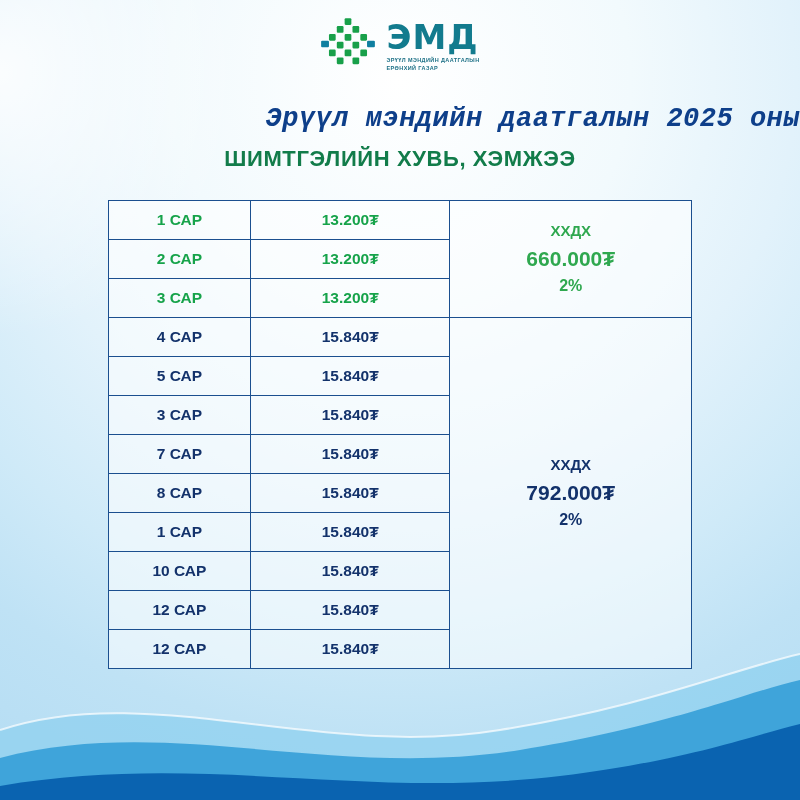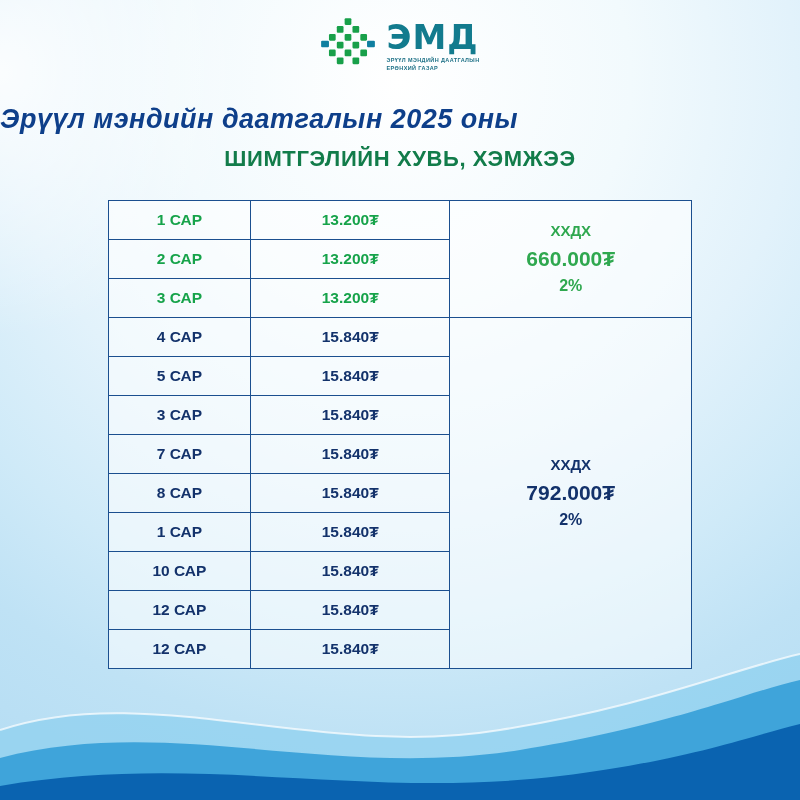--- a/index.html
+++ b/index.html
@@ -79,22 +79,22 @@
     font-weight: bold;
     font-family: "Liberation Sans", sans-serif;
   }
   .logo-sub div { line-height: 1.35; }
 
   
   .title-1 {
     position: absolute;
     top: 104px;
     width: 100%;
-    text-align: left;
-    font-family: Liberation Sans, sans-serif;
+    text-align: right;
+    font-family: Liberation Mono, monospace;
     font-style: italic;
     font-weight: bold;
     font-size: 27px;
     color: #0e3f8a;
     letter-spacing: 0.5px;
   }
   .title-2 {
     position: absolute;
     top: 146px;
     width: 100%;

